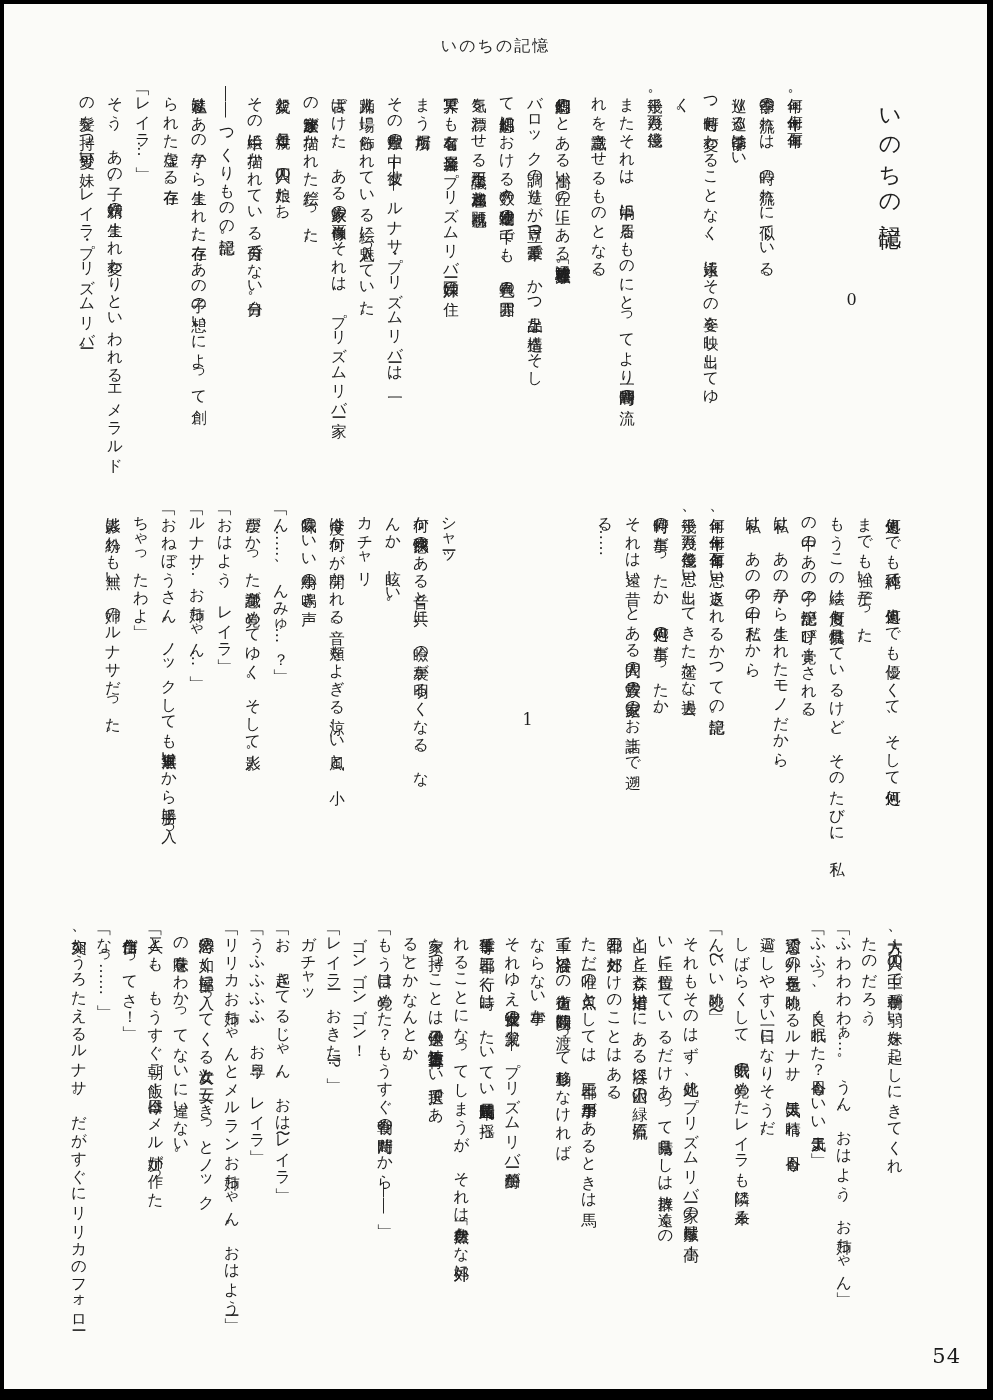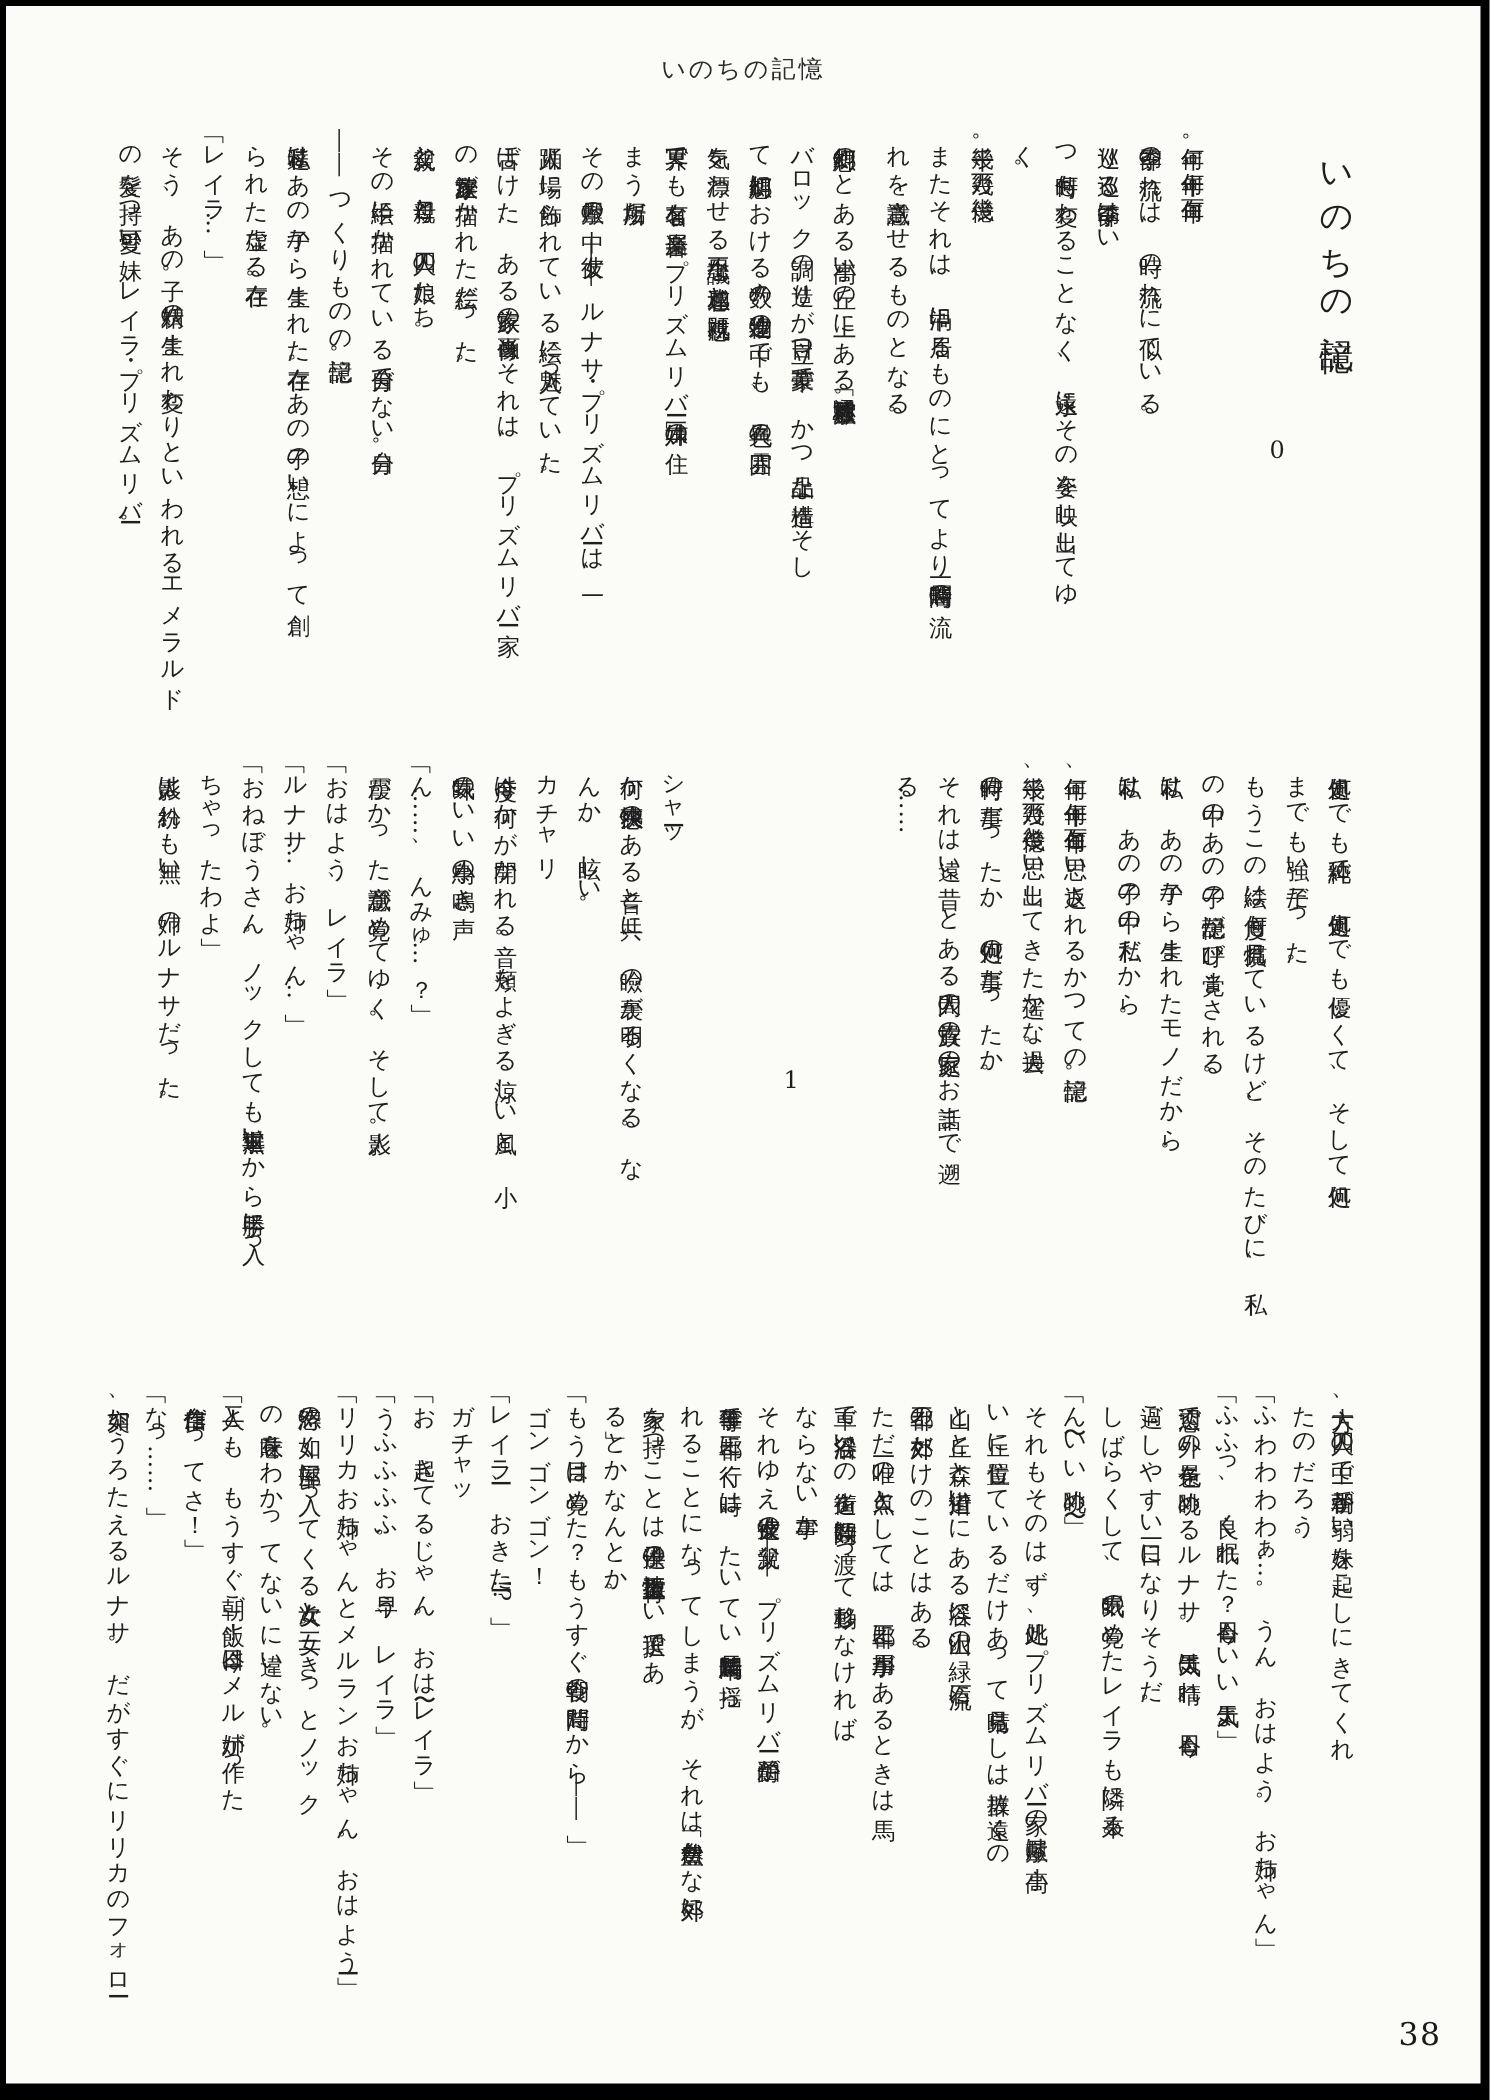--- a/index.html
+++ b/index.html
@@ -155,13 +155,13 @@
     <p class="col line">「うふふふふ。お早う、レイラ」</p>
     <p class="col line">「リリカお姉ちゃんとメルランお姉ちゃん。おはようー」</p>
     <p class="col line">怒涛の如く部屋に入ってくる次女と三女。きっとノック</p>
     <p class="col line">の意味をわかってないに違いない。</p>
     <p class="col line">「二人とも、もうすぐ朝ご飯！今日はメル姉が作った</p>
     <p class="col line">自信作だってさ！」</p>
     <p class="col line">「なっ……」</p>
     <p class="col line">突如、うろたえるルナサ。だがすぐにリリカのフォロー</p>
   </div>
 
-<div class="page-number">38</div>
+<div class="page-number">54</div>
 
 </body></html>

